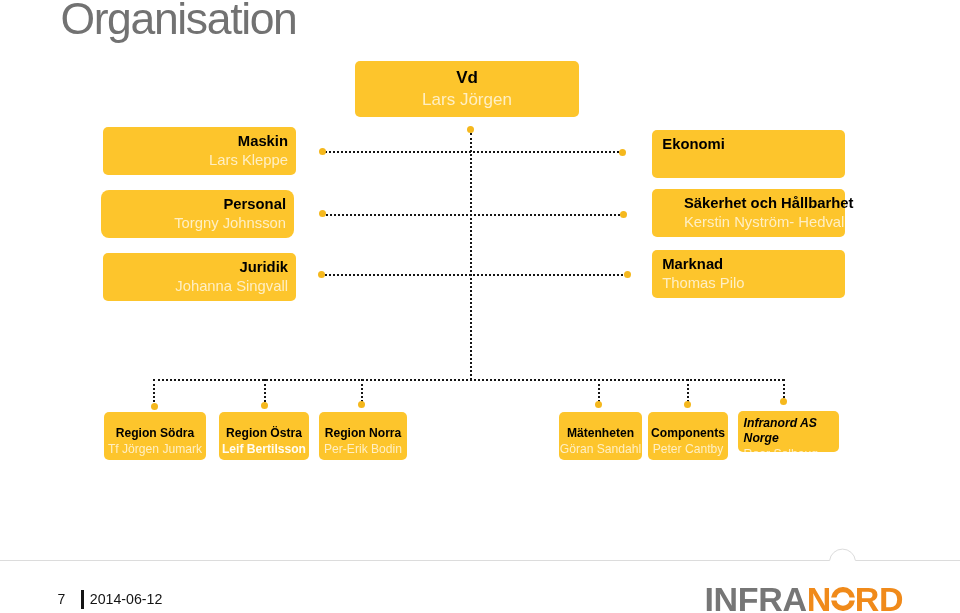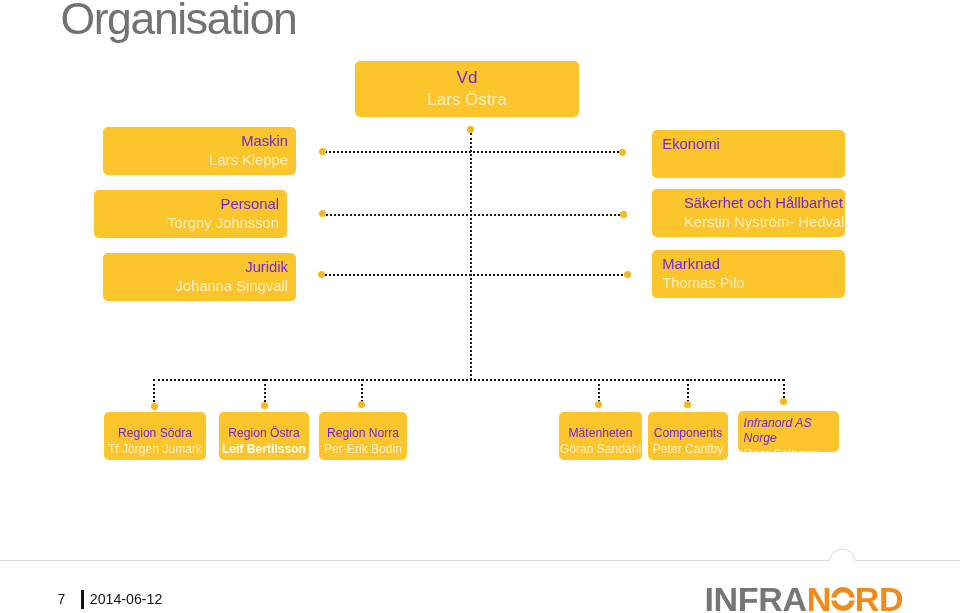--- a/index.html
+++ b/index.html
@@ -2,21 +2,21 @@
 <html style="--node-fill: #fdc52c; --node-dot: #f5b81d; --title-gray: #727272; --connector: #151515; --rule-gray: #dcdcdc; --logo-gray: #767676; --logo-orange: #f08a1a; --footer-text: #141414;"><head>
 <meta charset="utf-8">
 <title>Organisation</title>
 <style>
   :root{--node-fill:#fdc52c;--node-dot:#f5b81d;--title-gray:#727272;--connector:#151515;--rule-gray:#dcdcdc;--logo-gray:#767676;--logo-orange:#f08a1a;--footer-text:#141414;}
   html,body{margin:0;padding:0;}
   body{width:960px;height:613px;background:#fff;font-family:"Liberation Sans",sans-serif;overflow:hidden;}
   #slide{position:relative;width:960px;height:613px;}
   .title{position:absolute;left:60.4px;top:-6.2px;font-size:44.5px;line-height:50px;letter-spacing:-1.35px;color:var(--title-gray);white-space:nowrap;}
   .node{position:absolute;background:var(--node-fill);border-radius:5px;box-sizing:border-box;white-space:nowrap;}
-  .node .t{font-weight:400;color:#6d28d9;}
+  .node .t{font-weight:700;color:#000000;}
   .node .n{font-weight:400;color:rgba(255,255,255,0.72);}
   .node .n.nb{font-weight:700;color:#fffcf2;}
   .mid{left:355px;top:61px;width:224px;height:56px;text-align:center;font-size:17px;line-height:22px;padding-top:6px;}
   .lbox{width:193px;height:48px;text-align:right;font-size:14.8px;line-height:19px;padding:4.6px 8px 0 0;}
   .rbox{width:193px;height:48px;text-align:left;font-size:14.8px;line-height:19px;padding:4.6px 0 0 10.3px;}
   .bbox{height:48px;text-align:center;font-size:12.1px;line-height:15.5px;padding-top:14px;}
   .nbox{text-align:left;font-size:12.2px;line-height:15.7px;padding:4.6px 0 0 5.6px;white-space:normal;}
   .nbox .t{font-style:italic;}
   .dot{position:absolute;width:7px;height:7px;border-radius:50%;background:var(--node-dot);}
   .hline{position:absolute;height:0;border-top:2px dotted var(--connector);}
@@ -57,28 +57,28 @@
   <div class="dot" style="left:623.6px;top:271.1px;"></div>
   <div class="dot" style="left:150.6px;top:403px;"></div>
   <div class="dot" style="left:261.1px;top:402.3px;"></div>
   <div class="dot" style="left:357.7px;top:401.4px;"></div>
   <div class="dot" style="left:595.2px;top:401px;"></div>
   <div class="dot" style="left:683.8px;top:401px;"></div>
   <div class="dot" style="left:780.4px;top:398px;"></div>
 
   <div class="node mid">
     <div class="t">Vd</div>
-    <div class="n">Lars Östra</div>
+    <div class="n">Lars Jörgen</div>
   </div>
 
   <div class="node lbox" style="left:103px;top:127px;">
     <div class="t">Maskin</div>
     <div class="n">Lars Kleppe</div>
   </div>
-  <div class="node lbox" style="left:94px;top:190px;">
+  <div class="node lbox" style="left:101px;top:190px;border-radius:8px;">
     <div class="t">Personal</div>
     <div class="n">Torgny Johnsson</div>
   </div>
   <div class="node lbox" style="left:103px;top:253px;">
     <div class="t">Juridik</div>
     <div class="n">Johanna Singvall</div>
   </div>
 
   <div class="node rbox" style="left:652px;top:130px;">
     <div class="t">Ekonomi</div>

